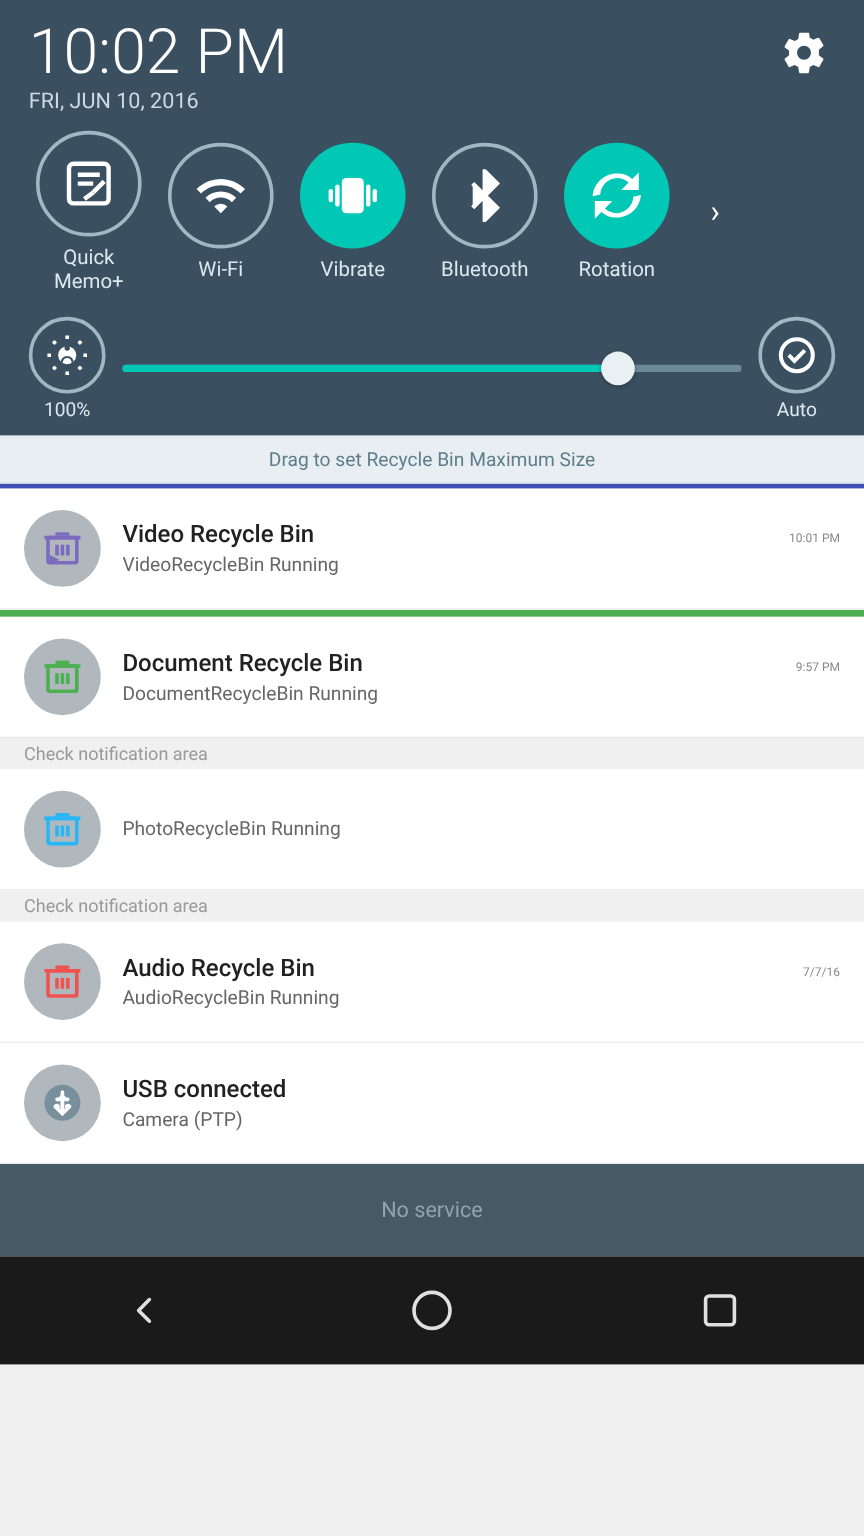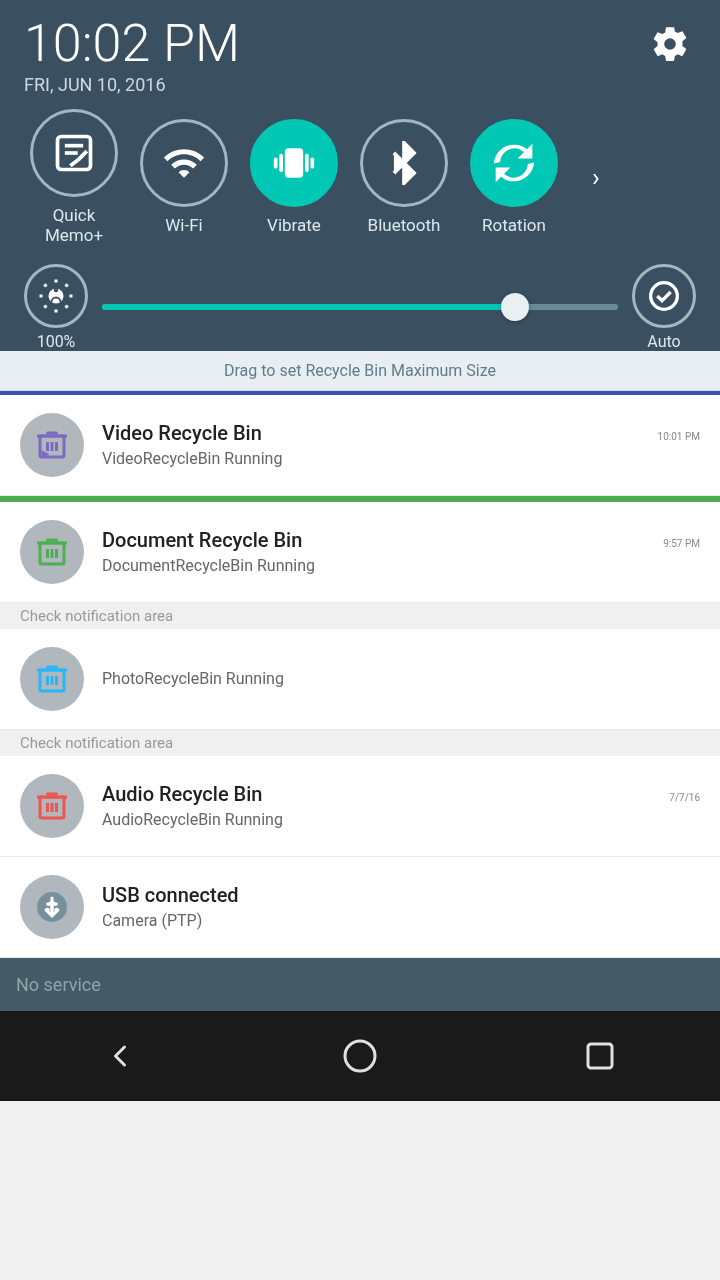--- a/index.html
+++ b/index.html
@@ -9,21 +9,21 @@
       background: #f0f0f0;
       font-family: 'Roboto', Arial, sans-serif;
       overflow: hidden;
       position: relative;
     }
 
     
     .top-panel {
       background: #3a5060;
       width: 100%;
-      padding: 18px 24px 0 24px;
+      padding: 18px 24px 12px 24px;
     }
     .status-row {
       display: flex;
       justify-content: space-between;
       align-items: flex-start;
       margin-bottom: 14px;
     }
     .time-block {}
     .time {
       font-size: 52px;
@@ -249,22 +249,22 @@
       color: #888;
     }
     .notif-sub {
       font-size: 16px;
       color: #666;
     }
 
     
     .no-service-bar {
       background: #455a64;
-      text-align: left;
-      padding: 16px;
+      text-align: center;
+      padding: 28px;
     }
     .no-service-text {
       font-size: 18px;
       color: #90a4ae;
     }
 
     
     .nav-bar {
       background: #1a1a1a;
       height: 90px;

